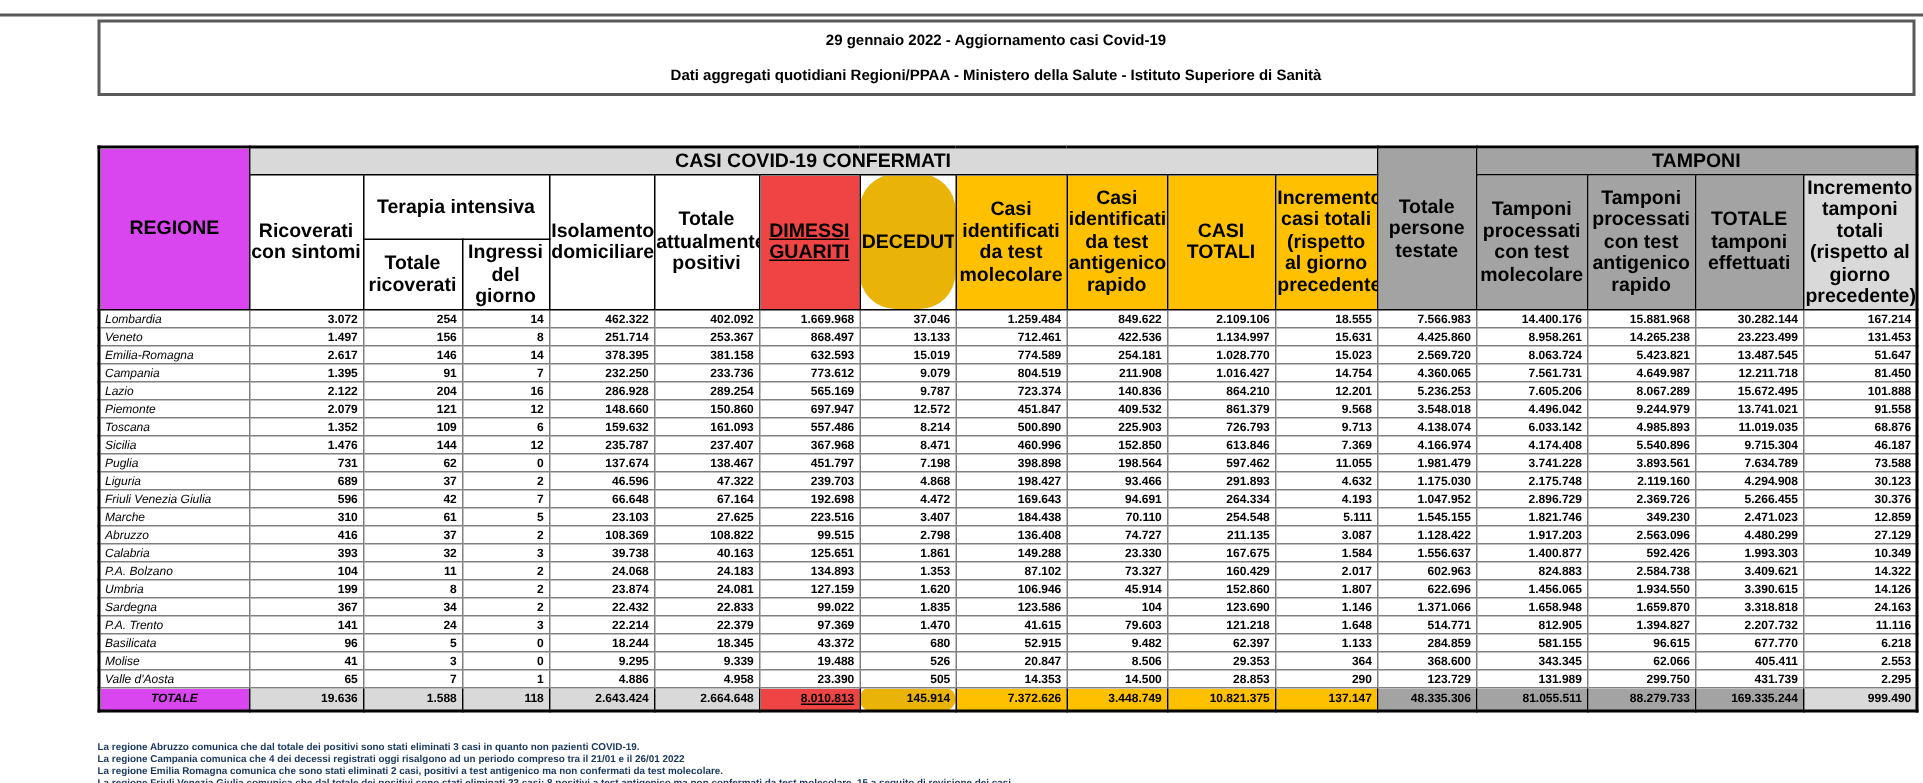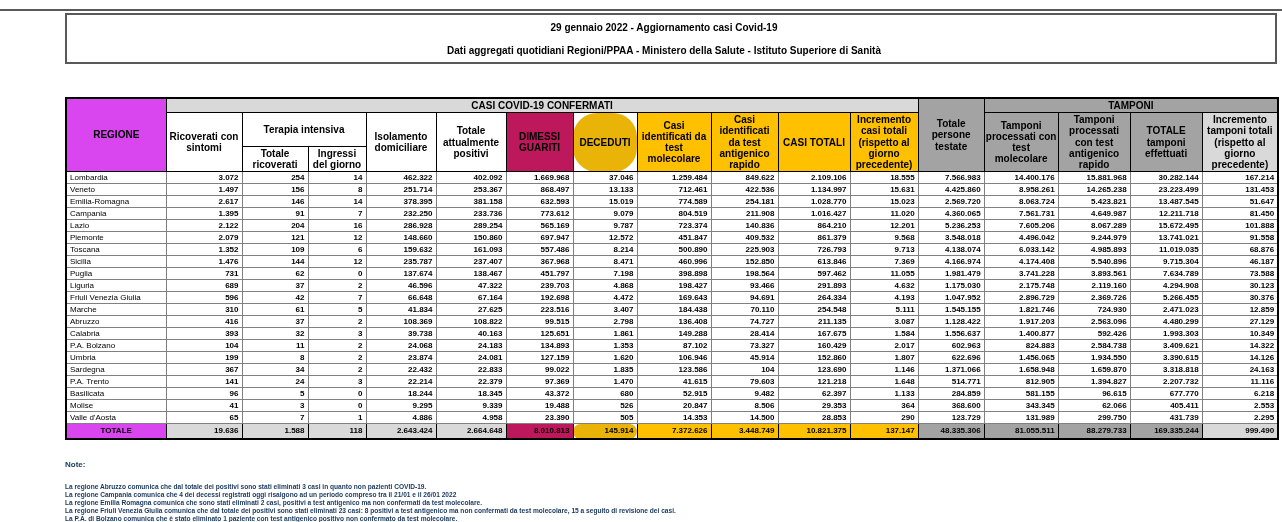--- a/index.html
+++ b/index.html
@@ -16,35 +16,35 @@
   .title-box .line1 { font-size:10px; font-weight:bold; }
   .title-box .line2 { font-size:10px; font-weight:bold; margin-top:12px; }
   table.covid {
     margin:33px 0 0 65px; width:1212px; border-collapse:collapse;
     table-layout:fixed; font-size:8px;
   }
   table.covid th, table.covid td {
     border:1px solid #808080; overflow:hidden; white-space:nowrap;
   }
   table.covid th {
-    border:1px solid #000; font-size:10px; font-weight:bold;
+    border:1px solid #000; font-size:13px; font-weight:bold;
     text-align:center; white-space:normal; padding:1px 1px; line-height:1.12;
   }
   table.covid { border:2px solid #000; }
   th.group { font-size:9px; height:14px; }
   th.sub { height:48px; vertical-align:middle; }
   th.ti-sub { height:22px; }
   th.regione-h { font-size:8px; }
-  td.region { text-align:left; padding:0 3px; height:12px; line-height:11px; }
+  td.region { text-align:left; padding:0 3px; height:12px; line-height:11px;font-style:italic; }
   td.val { text-align:right; padding:0 3px; font-weight:bold; height:12px; line-height:11px; }
   tr.total-row td { font-weight:bold; height:15px; line-height:14px; border:1px solid #000;margin-top:40px; }
   tr.total-row td.region { text-align:center; }
   .mgray { background:#d946ef; }
   .lgray { background:#D9D9D9; }
-  .green { background:#be185d; }
+  .green { background:#ef4444;text-decoration:underline; }
   .red   { background:#eab308;border-radius:24px; }
   .orange{ background:#FFC000; }
   .cyan  { background:#a3a3a3; }
   .blue  { background:#a3a3a3; }
   .white { background:#FFFFFF; }
   .notes { margin:20px 0 0 65px; color:#17375E; }
   .notes .notes-label { font-size:8px; font-weight:bold; }
   .notes .note-lines { margin-top:14px; }
   .notes .note-item { font-size:6.6px; line-height:8px; font-weight:bold; }
 </style>
@@ -169,21 +169,21 @@
         <td class="val">1.395</td>
         <td class="val">91</td>
         <td class="val">7</td>
         <td class="val">232.250</td>
         <td class="val">233.736</td>
         <td class="val">773.612</td>
         <td class="val">9.079</td>
         <td class="val">804.519</td>
         <td class="val">211.908</td>
         <td class="val">1.016.427</td>
-        <td class="val">11.020</td>
+        <td class="val">14.754</td>
         <td class="val">4.360.065</td>
         <td class="val">7.561.731</td>
         <td class="val">4.649.987</td>
         <td class="val">12.211.718</td>
         <td class="val">81.450</td>
       </tr>
       <tr>
         <td class="region">Lazio</td>
         <td class="val">2.122</td>
         <td class="val">204</td>
@@ -314,31 +314,31 @@
         <td class="val">2.896.729</td>
         <td class="val">2.369.726</td>
         <td class="val">5.266.455</td>
         <td class="val">30.376</td>
       </tr>
       <tr>
         <td class="region">Marche</td>
         <td class="val">310</td>
         <td class="val">61</td>
         <td class="val">5</td>
-        <td class="val">41.834</td>
+        <td class="val">23.103</td>
         <td class="val">27.625</td>
         <td class="val">223.516</td>
         <td class="val">3.407</td>
         <td class="val">184.438</td>
         <td class="val">70.110</td>
         <td class="val">254.548</td>
         <td class="val">5.111</td>
         <td class="val">1.545.155</td>
         <td class="val">1.821.746</td>
-        <td class="val">724.930</td>
+        <td class="val">349.230</td>
         <td class="val">2.471.023</td>
         <td class="val">12.859</td>
       </tr>
       <tr>
         <td class="region">Abruzzo</td>
         <td class="val">416</td>
         <td class="val">37</td>
         <td class="val">2</td>
         <td class="val">108.369</td>
         <td class="val">108.822</td>
@@ -357,21 +357,21 @@
       <tr>
         <td class="region">Calabria</td>
         <td class="val">393</td>
         <td class="val">32</td>
         <td class="val">3</td>
         <td class="val">39.738</td>
         <td class="val">40.163</td>
         <td class="val">125.651</td>
         <td class="val">1.861</td>
         <td class="val">149.288</td>
-        <td class="val">28.414</td>
+        <td class="val">23.330</td>
         <td class="val">167.675</td>
         <td class="val">1.584</td>
         <td class="val">1.556.637</td>
         <td class="val">1.400.877</td>
         <td class="val">592.426</td>
         <td class="val">1.993.303</td>
         <td class="val">10.349</td>
       </tr>
       <tr>
         <td class="region">P.A. Bolzano</td>
@@ -522,21 +522,20 @@
         <td class="val cyan">48.335.306</td>
         <td class="val blue">81.055.511</td>
         <td class="val blue">88.279.733</td>
         <td class="val blue">169.335.244</td>
         <td class="val lgray">999.490</td>
       </tr>
     </tbody>
 </table>
 
 <div class="notes">
-  <div class="notes-label">Note:</div>
   <div class="note-lines" id="note-lines">
       <div class="note-item">La regione Abruzzo comunica che dal totale dei positivi sono stati eliminati 3 casi in quanto non pazienti COVID-19.</div>
       <div class="note-item">La regione Campania comunica che 4 dei decessi registrati oggi risalgono ad un periodo compreso tra il 21/01 e il 26/01 2022</div>
       <div class="note-item">La regione Emilia Romagna comunica che sono stati eliminati 2 casi, positivi a test antigenico ma non confermati da test molecolare.</div>
       <div class="note-item">La regione Friuli Venezia Giulia comunica che dal totale dei positivi sono stati eliminati 23 casi: 8 positivi a test antigenico ma non confermati da test molecolare, 15 a seguito di revisione dei casi.</div>
       <div class="note-item">La P.A. di Bolzano comunica che è stato eliminato 1 paziente con test antigenico positivo non confermato da test molecolare.</div>
       <div class="note-item">La regione Sicilia comunica che sul numero complessivo dei casi confermati comunicati in data odierna, n. 308 sono relativi a giorni precedenti al 26/01/22, e che i decessi riportati in data odierna si riferiscono ai seguenti giorni: N. 11 il 28/01/22 N. 20 il 27/01/22 - N. 5 il 26/01/22 - N. 5 il 25/01/22 - N. 2 il 24/01/22 - N. 1 il 22/01/22 - N. 1 il 21/01/22 - N. 2 il 19/01/22.</div>
     </div>
 </div>
 

